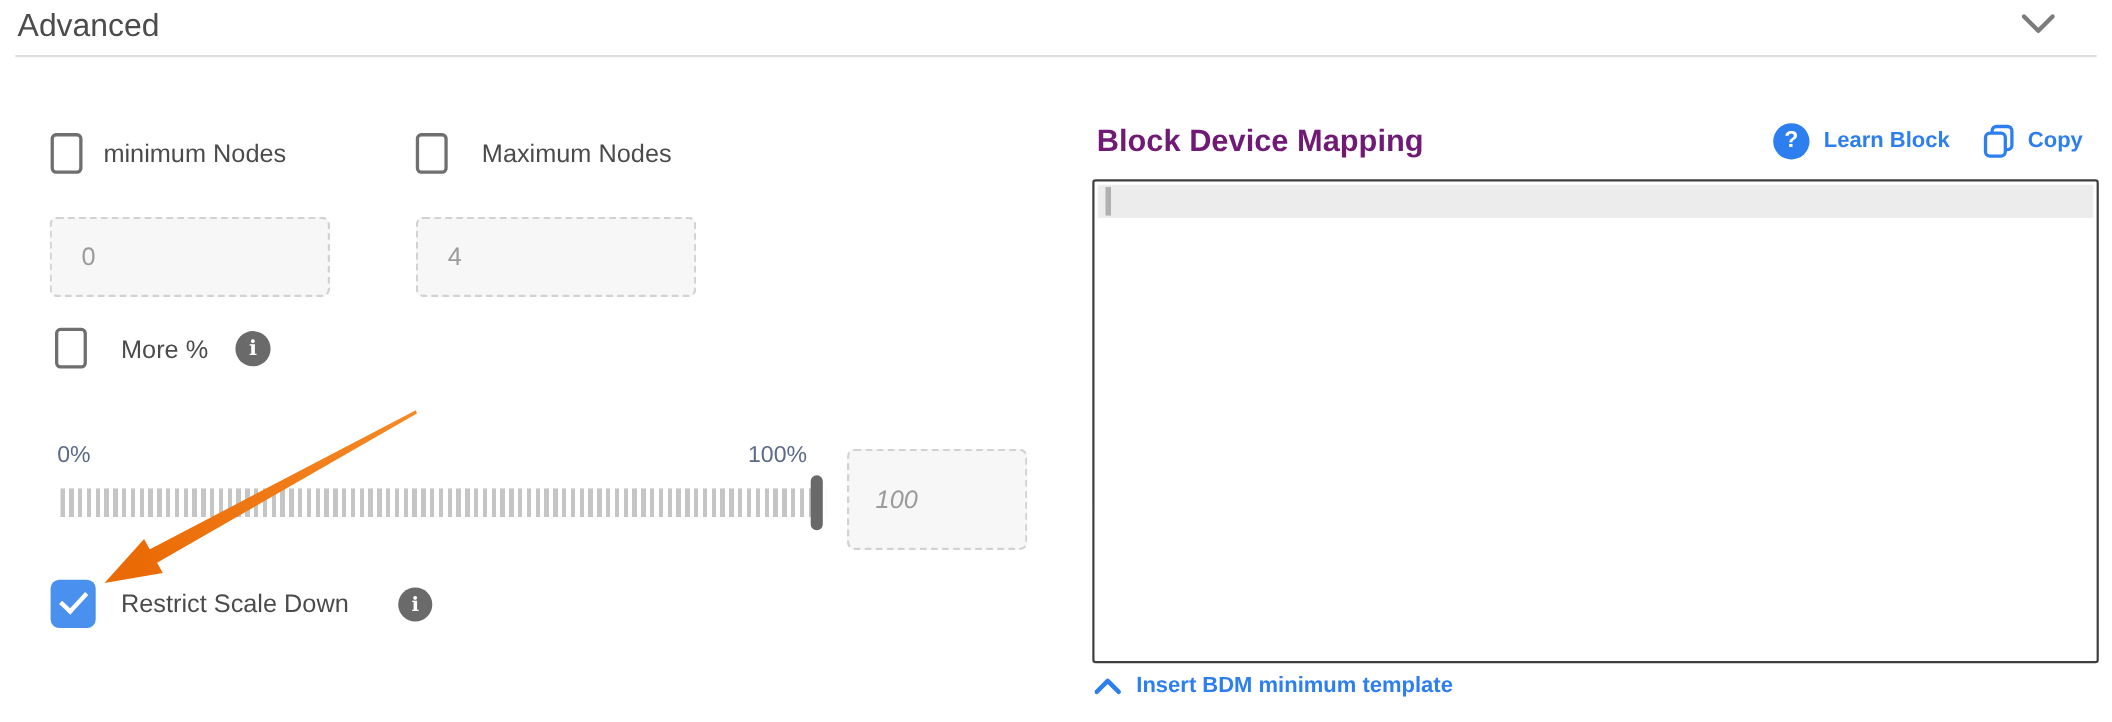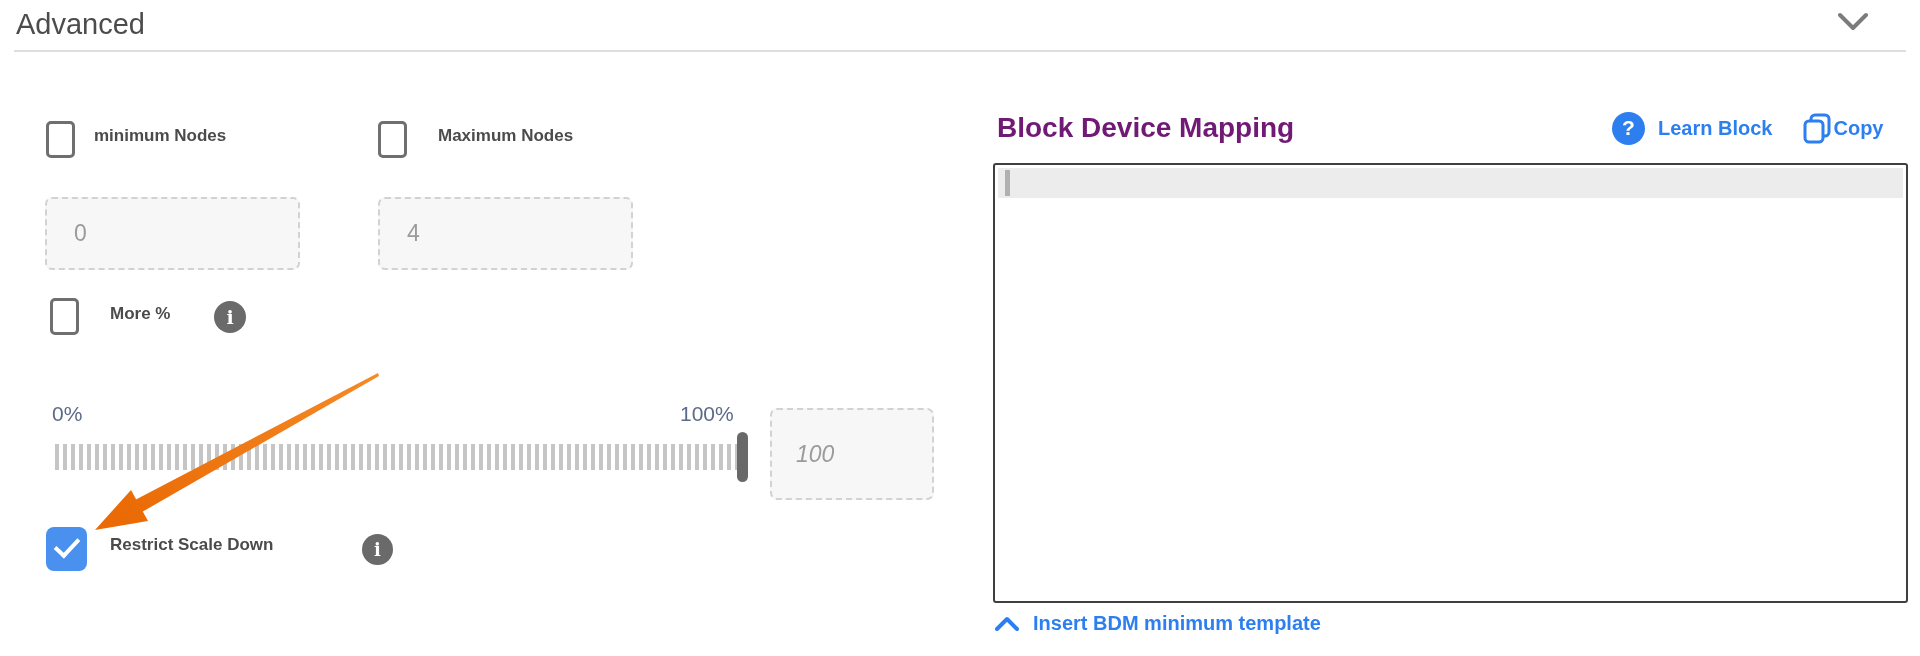--- a/index.html
+++ b/index.html
@@ -10,21 +10,21 @@
   
   .hdr-title { position:absolute; left:16px; top:8px; font-size:29px; font-weight:500; color:#4c4c4c; }
   .hdr-chevron { position:absolute; left:1838px; top:12px; width:30px; height:20px; cursor:pointer; }
   .hdr-divider { position:absolute; left:14px; top:50px; width:1892px; height:2px; background:#dedede; }
 
   
   .cb { position:absolute; width:29px; height:37px; border:3px solid #6f6f6f; border-radius:5px; background:#fff; cursor:pointer; }
   .cb[aria-checked="true"] { width:41px; height:44px; background:#4a90ee; border:none; border-radius:8px; }
   .cb[aria-checked="true"]::after { content:""; position:absolute; left:9px; top:11px; width:20px; height:10px;
       border-left:4px solid #fff; border-bottom:4px solid #fff; transform:rotate(-47deg); }
-  .cb-label { position:absolute; font-size:17px; font-weight:700; color:#4b4b4b; }
+  .cb-label { position:absolute; font-size:23px; font-weight:400; color:#4b4b4b; }
 
   
   .dashed-input { position:absolute; background:#f7f7f7; border:2px dashed #d2d2d2; border-radius:7px;
       font-family:"Liberation Sans", sans-serif; font-size:23px; color:#9b9b9b; padding-left:27px; outline:none; }
 
   
   .info-icon { position:absolute; border-radius:50%; background:#6a6a6a; color:#fff; display:flex; align-items:center;
       justify-content:center; font-family:"DejaVu Serif", serif; font-weight:700; cursor:pointer; }
 
   
@@ -92,21 +92,21 @@
     <polygon points="35,170 71,130 88,161" fill="url(#arrowGrad)"></polygon>
   </svg>
 
   <div class="bdm-title">Block Device Mapping</div>
 
   <div class="bdm-actions">
     <a class="blue-link" style="gap:13px;">
       <span class="q-icon">?</span>
       <span>Learn Block</span>
     </a>
-    <a class="blue-link" style="margin-left:30px; gap:1px;">
+    <a class="blue-link" style="margin-left:30px; gap:11px;">
       <svg width="30" height="33" viewBox="0 0 30 33">
         <rect x="9" y="3" width="18" height="21" rx="4" fill="none" stroke="#2d7ff0" stroke-width="3"></rect>
         <rect x="3" y="9" width="18" height="21" rx="4" fill="#ffffff" stroke="#2d7ff0" stroke-width="3"></rect>
       </svg>
       <span>Copy</span>
     </a>
   </div>
 
   <div class="editor" role="textbox">
     <div class="editor-line">

